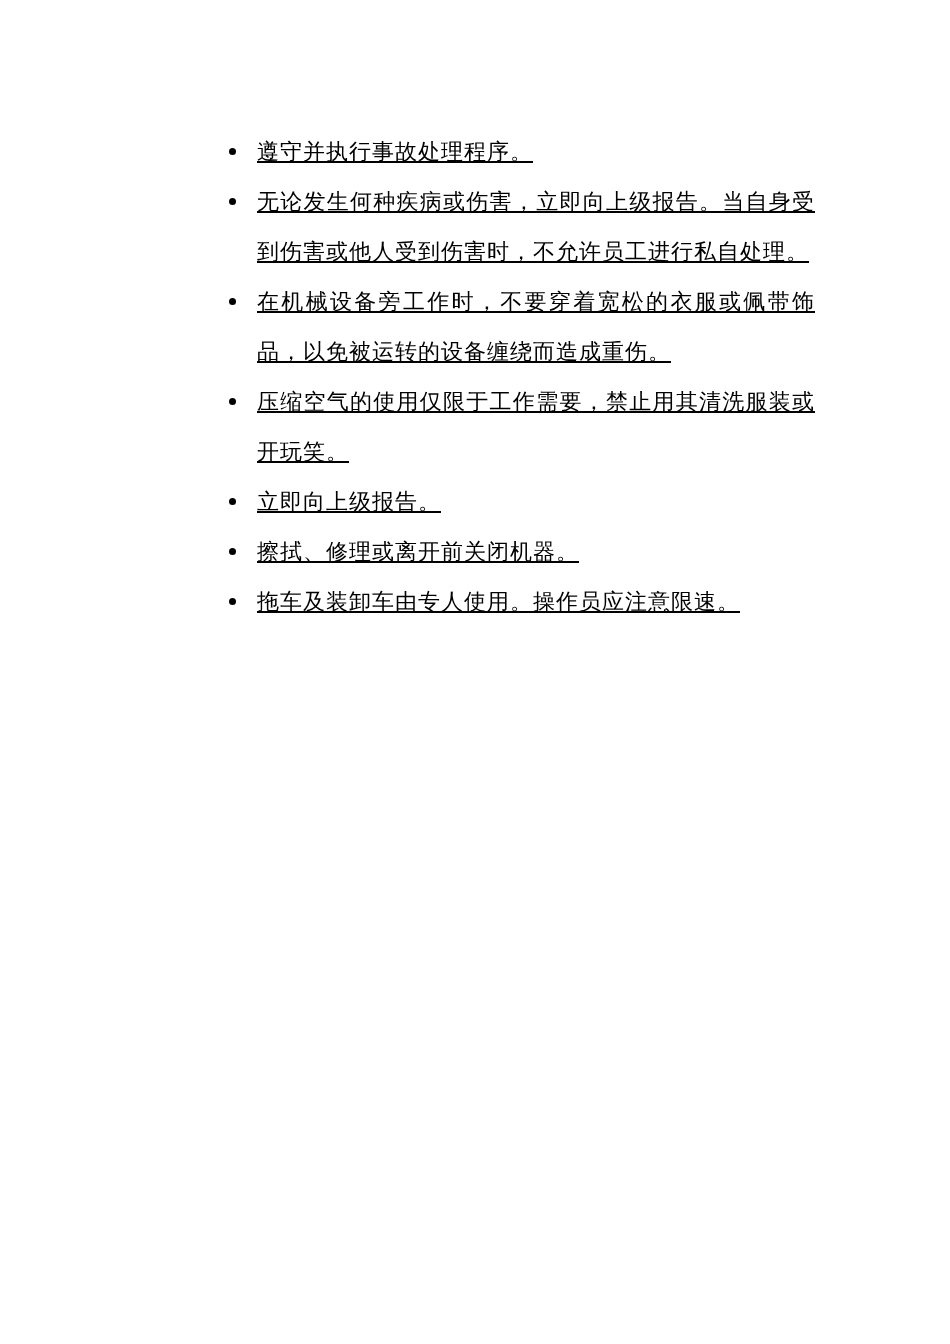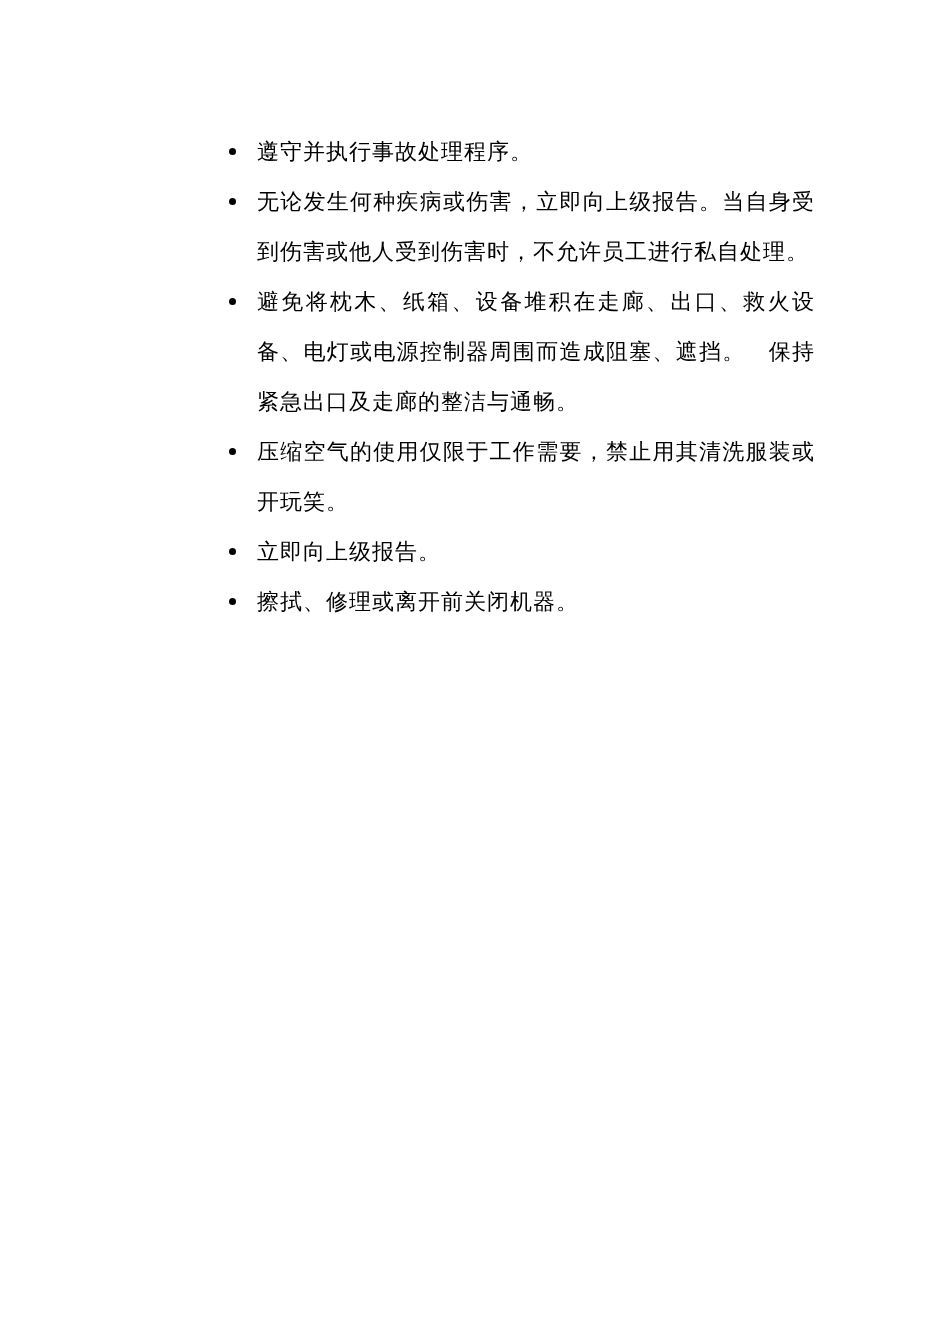--- a/index.html
+++ b/index.html
@@ -43,60 +43,65 @@
   .text {
     width: 558px;
     font-size: 22px;
     line-height: 50px;
     letter-spacing: 1px;
     color: #000000;
     text-align: justify;
     text-justify: inter-character;
     word-break: break-all;
     font-weight: 400;
+    text-decoration: underline;
   }
 </style>
 </head>
 <body>
 
 <div class="page">
   <div class="bullet-list">
 
     <div class="item">
       <span class="bullet"></span>
       <div class="text">遵守并执行事故处理程序。</div>
     </div>
 
     <div class="item">
       <span class="bullet"></span>
       <div class="text">无论发生何种疾病或伤害，立即向上级报告。当自身受到伤害或他人受到伤害时，不允许员工进行私自处理。</div>
     </div>
 
 
+    <div class="item">
+      <span class="bullet"></span>
+      <div class="text">在机械设备旁工作时，不要穿着宽松的衣服或佩带饰品，以免被运转的设备缠绕而造成重伤。</div>
+    </div>
 
 
 
 
-    <div class="item">
-      <span class="bullet"></span>
-      <div class="text">避免将枕木、纸箱、设备堆积在走廊、出口、救火设备、电灯或电源控制器周围而造成阻塞、遮挡。　保持紧急出口及走廊的整洁与通畅。</div>
-    </div>
 
 
     <div class="item">
       <span class="bullet"></span>
       <div class="text">压缩空气的使用仅限于工作需要，禁止用其清洗服装或开玩笑。</div>
     </div>
 
     <div class="item">
       <span class="bullet"></span>
       <div class="text">立即向上级报告。</div>
     </div>
 
     <div class="item">
       <span class="bullet"></span>
       <div class="text">擦拭、修理或离开前关闭机器。</div>
     </div>
 
+    <div class="item">
+      <span class="bullet"></span>
+      <div class="text">拖车及装卸车由专人使用。操作员应注意限速。</div>
+    </div>
 
 
   </div>
 </div>
 
 </body></html>

